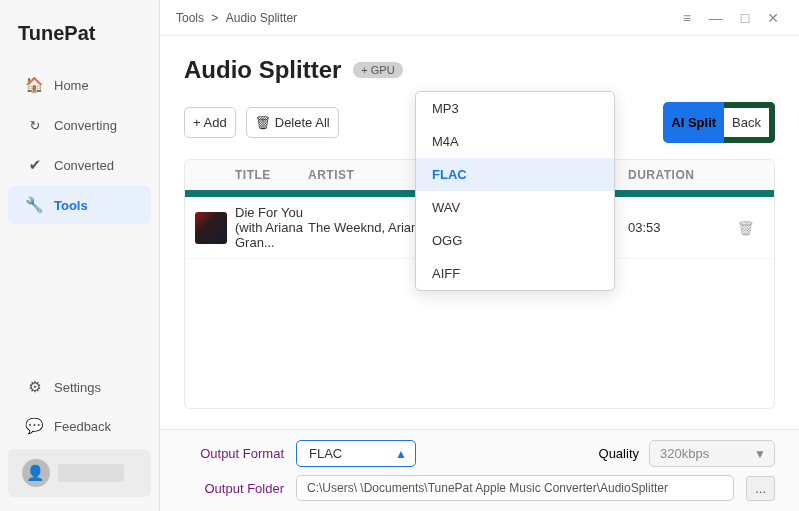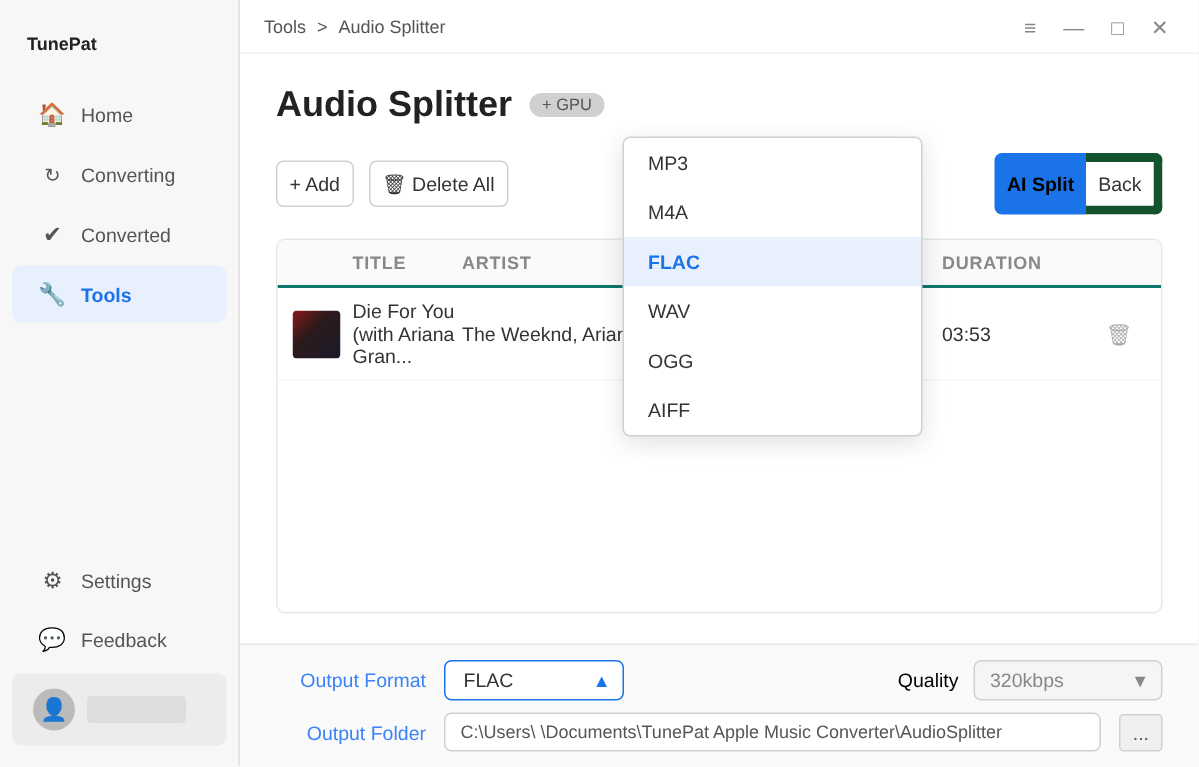--- a/index.html
+++ b/index.html
@@ -9,21 +9,21 @@
     .sidebar {
       width: 160px;
       background: #f7f7f7;
       border-right: 1px solid #e0e0e0;
       height: 511px;
       display: flex;
       flex-direction: column;
       padding-top: 10px;
     }
     .sidebar-logo {
-      font-size: 12px;
+      font-size: 20px;
       font-weight: 700;
       color: #222;
       padding: 12px 18px 20px;
     }
     .sidebar-item {
       display: flex;
       align-items: center;
       gap: 10px;
       padding: 10px 18px;
       font-size: 13px;
@@ -183,21 +183,21 @@
       border: 1px solid #e8e8e8;
       border-radius: 6px;
       overflow: hidden;
       flex: 1;
       position: relative;
     }
     .table-header {
       display: grid;
       grid-template-columns: 40px 1fr 160px 160px 100px 36px;
       background: #fafafa;
-      border-bottom: 2px solid #0f766e;
+      border-bottom: 7px solid #0f766e;
       padding: 8px 10px;
     }
     .th {
       font-size: 12px;
       color: #888;
       font-weight: 600;
       text-transform: uppercase;
       letter-spacing: 0.5px;
     }
     .table-row {
@@ -248,21 +248,21 @@
       flex-direction: column;
       gap: 8px;
     }
     .bottom-row {
       display: flex;
       align-items: center;
       gap: 12px;
     }
     .bottom-label {
       font-size: 13px;
-      color: #3b82f6;
+      color: #701a75;
       width: 100px;
       text-align: right;
     }
     .format-select {
       display: flex;
       align-items: center;
       position: relative;
     }
     .format-dropdown {
       border: 1px solid #1a73e8;

